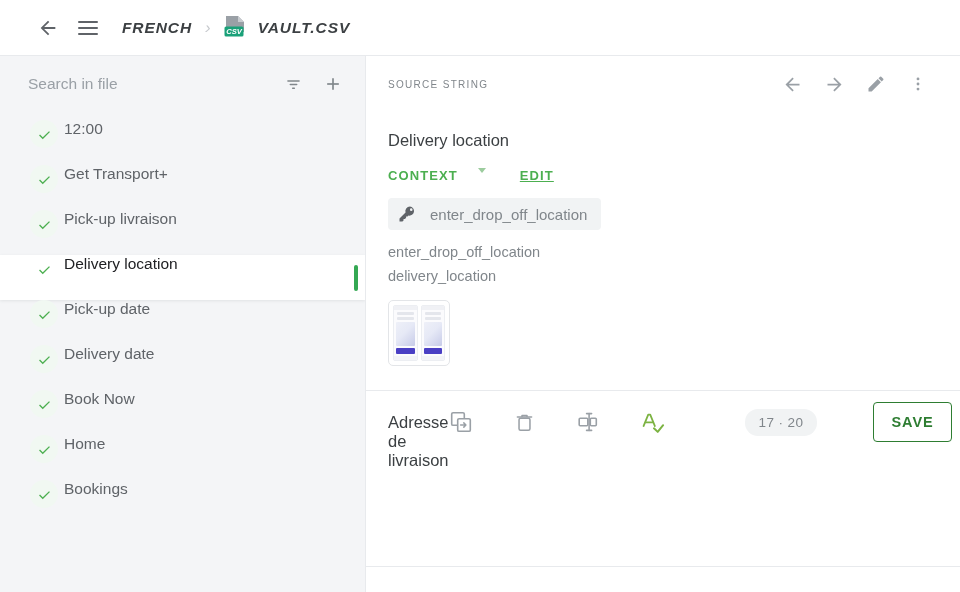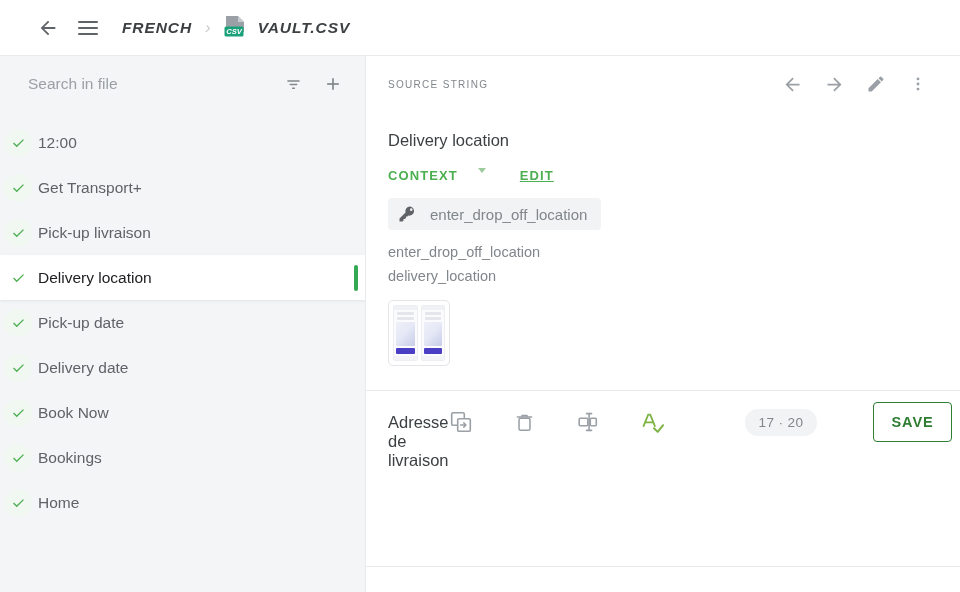--- a/index.html
+++ b/index.html
@@ -77,22 +77,21 @@
     font-family: "Liberation Sans", sans-serif;
     font-size: 15.5px;
     color: #3c4043;
   }
   .search-input::placeholder { color: #9aa0a6; }
 
   .list { flex: 1; padding-top: 8px; overflow: hidden; }
   .row {
     height: 45px;
     display: flex;
-    align-items: center;
-    padding-left: 4px;
+    padding-left: 30px;
     position: relative;
     cursor: pointer;
   }
   .row.selected {
     background: #ffffff;
     box-shadow: 0 1px 3px rgba(60,64,67,.10);
   }
   .row.selected .row-label { color: #202124; font-weight: 400; }
   .row.selected::after {
     content: "";
@@ -392,29 +391,29 @@
             </svg>
           </span>
           <span class="row-label">Book Now</span>
         </div>
         <div class="row">
           <span class="check-wrap">
             <svg width="15" height="15" viewBox="0 0 24 24">
               <path d="M9.2 16.4 4.8 12l-1.5 1.5 5.9 5.9L20.7 8.1 19.2 6.6z" fill="#4caf50"></path>
             </svg>
           </span>
+          <span class="row-label">Home</span>
+        </div>
+        <div class="row">
+          <span class="check-wrap">
+            <svg width="15" height="15" viewBox="0 0 24 24">
+              <path d="M9.2 16.4 4.8 12l-1.5 1.5 5.9 5.9L20.7 8.1 19.2 6.6z" fill="#4caf50"></path>
+            </svg>
+          </span>
           <span class="row-label">Bookings</span>
-        </div>
-        <div class="row">
-          <span class="check-wrap">
-            <svg width="15" height="15" viewBox="0 0 24 24">
-              <path d="M9.2 16.4 4.8 12l-1.5 1.5 5.9 5.9L20.7 8.1 19.2 6.6z" fill="#4caf50"></path>
-            </svg>
-          </span>
-          <span class="row-label">Home</span>
         </div>
       </div>
   </div>
 
   <div class="main">
 
     <div class="source-section">
 
       <div class="source-head">
         <span class="section-caption">SOURCE STRING</span>

